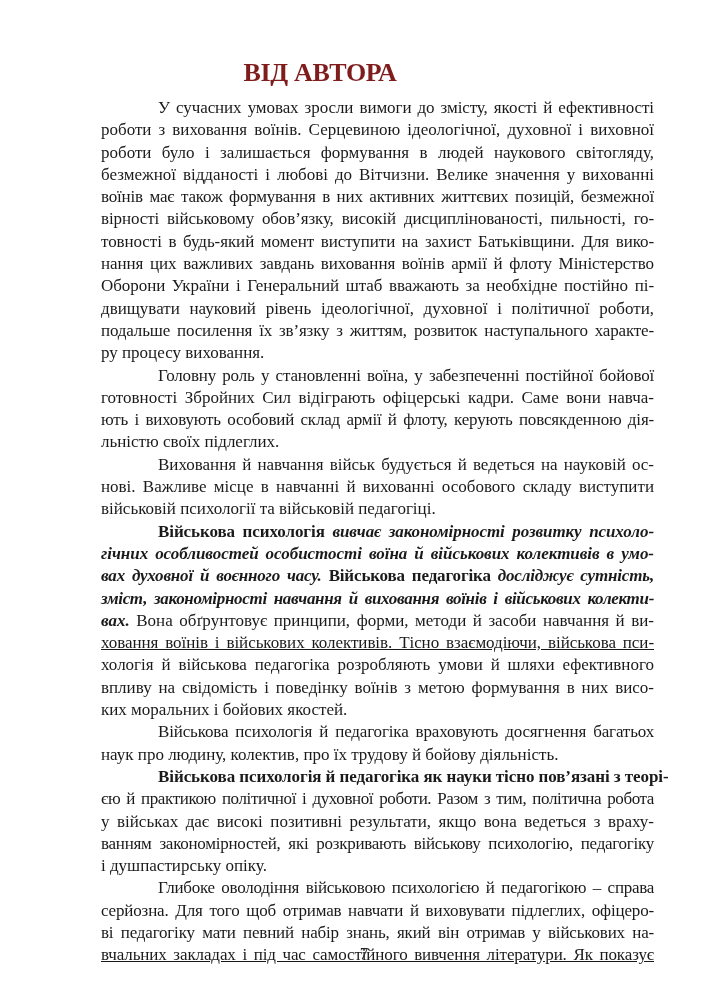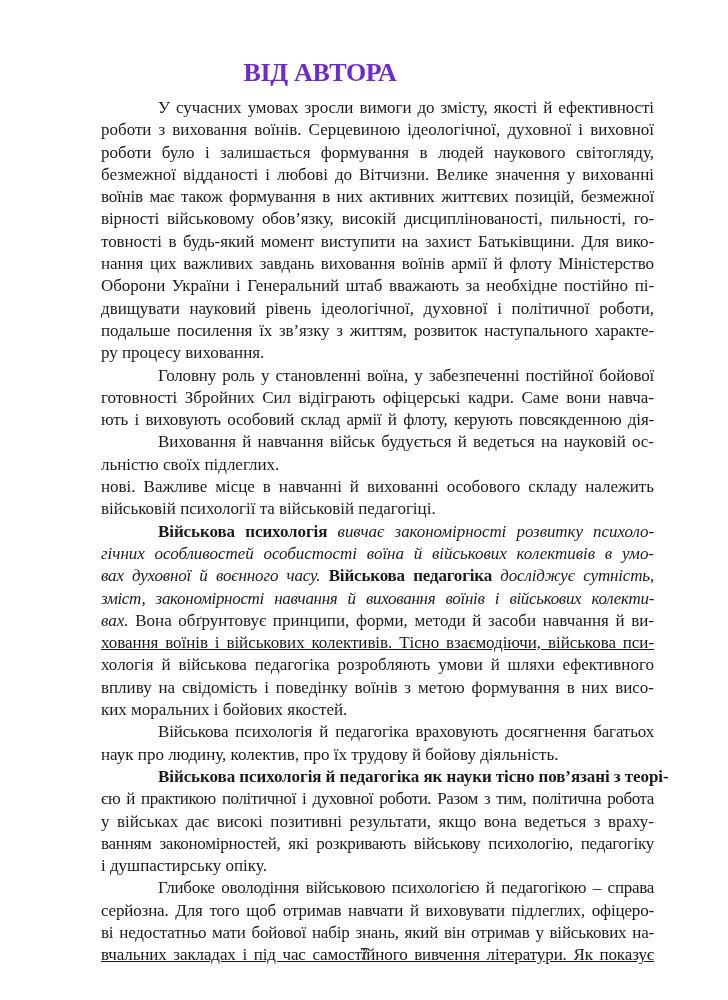--- a/index.html
+++ b/index.html
@@ -1,26 +1,26 @@
 <!DOCTYPE html>
 <html><head>
 <meta charset="utf-8">
 <style>
   html, body { margin: 0; padding: 0; background: #ffffff; }
   body { width: 728px; height: 1000px; position: relative; overflow: hidden;
          font-family: "Liberation Serif", "DejaVu Serif", serif; color: #1a1a1a; }
   .title { position: absolute; left: 0; width: 640px; top: 58px; text-align: center;
-           font-weight: bold; font-size: 26px; letter-spacing: -0.3px; color: #6d28d9; }
+           font-weight: bold; font-size: 26px; letter-spacing: -0.3px; color: #7f1d1d; }
   .text { position: absolute; left: 73px; width: 581px; top: 97px; }
   .line { height: 22.3px; line-height: 22.3px; font-size: 17px; white-space: nowrap;
           text-align: justify; text-align-last: justify; overflow: visible; margin-left: 28px; }
   .line.last { text-align-last: left; }
   .line.indent { padding-left: 57px; }
   .b { font-weight: bold; }
-  .bi { font-weight: normal; font-style: italic; }
+  .bi { font-weight: bold; font-style: italic; }
   .pageno { position: absolute; left: 0; width: 728px; top: 944px; text-align: center;
             font-size: 17px; color: #222; }
 </style>
 </head>
 <body>
 
 <div class="title">ВІД АВТОРА</div>
 <div class="text" id="body-text">
     <div class="line indent" style="letter-spacing: -0.084px;"><span>У сучасних умовах зросли вимоги до змісту, якості й ефективності</span></div>
     <div class="line"><span>роботи з виховання воїнів. Серцевиною ідеологічної, духовної і виховної</span></div>
@@ -30,38 +30,38 @@
     <div class="line" style="letter-spacing: -0.115px;"><span>вірності військовому обов’язку, високій дисциплінованості, пильності, го-</span></div>
     <div class="line" style="letter-spacing: -0.077px;"><span>товності в будь-який момент виступити на захист Батьківщини. Для вико-</span></div>
     <div class="line" style="letter-spacing: -0.057px;"><span>нання цих важливих завдань виховання воїнів армії й флоту Міністерство</span></div>
     <div class="line" style="letter-spacing: -0.058px;"><span>Оборони України і Генеральний штаб вважають за необхідне постійно пі-</span></div>
     <div class="line"><span>двищувати науковий рівень ідеологічної, духовної і політичної роботи,</span></div>
     <div class="line" style="letter-spacing: -0.161px;"><span>подальше посилення їх зв’язку з життям, розвиток наступального характе-</span></div>
     <div class="line last"><span>ру процесу виховання.</span></div>
     <div class="line indent" style="letter-spacing: -0.177px;"><span>Головну роль у становленні воїна, у забезпеченні постійної бойової</span></div>
     <div class="line"><span>готовності Збройних Сил відіграють офіцерські кадри. Саме вони навча-</span></div>
     <div class="line" style="letter-spacing: -0.18px;"><span>ють і виховують особовий склад армії й флоту, керують повсякденною дія-</span></div>
+    <div class="line last"><span>льністю своїх підлеглих.</span></div>
     <div class="line indent" style="letter-spacing: -0.005px;"><span>Виховання й навчання військ будується й ведеться на науковій ос-</span></div>
-    <div class="line last"><span>льністю своїх підлеглих.</span></div>
-    <div class="line"><span>нові. Важливе місце в навчанні й вихованні особового складу належить</span></div>
+    <div class="line"><span>нові. Важливе місце в навчанні й вихованні особового складу виступити</span></div>
     <div class="line last"><span>військовій психології та військовій педагогіці.</span></div>
     <div class="line indent" style="letter-spacing: -0.082px;"><span class="b">Військова психологія </span><span class="bi">вивчає закономірності розвитку психоло-</span></div>
     <div class="line" style="letter-spacing: -0.023px;"><span class="bi">гічних особливостей особистості воїна й військових колективів в умо-</span></div>
     <div class="line" style="letter-spacing: -0.162px;"><span class="bi">вах духовної й воєнного часу.</span><span class="b"> Військова педагогіка </span><span class="bi">досліджує сутність,</span></div>
     <div class="line" style="letter-spacing: -0.316px;"><span class="bi">зміст, закономірності навчання й виховання воїнів і військових колекти-</span></div>
     <div class="line"><span class="bi">вах.</span><span> Вона обґрунтовує принципи, форми, методи й засоби навчання й ви-</span></div>
     <div class="line" style="letter-spacing: -0.058px; text-decoration: underline;"><span>ховання воїнів і військових колективів. Тісно взаємодіючи, військова пси-</span></div>
     <div class="line"><span>хологія й військова педагогіка розробляють умови й шляхи ефективного</span></div>
     <div class="line"><span>впливу на свідомість і поведінку воїнів з метою формування в них висо-</span></div>
     <div class="line last"><span>ких моральних і бойових якостей.</span></div>
     <div class="line indent" style="letter-spacing: -0.156px;"><span>Військова психологія й педагогіка враховують досягнення багатьох</span></div>
     <div class="line last"><span>наук про людину, колектив, про їх трудову й бойову діяльність.</span></div>
     <div class="line indent" style="letter-spacing: -0.074px; font-weight: bold;"><span>Військова психологія й педагогіка як науки тісно пов’язані з теорі-</span></div>
     <div class="line" style="letter-spacing: -0.39px;"><span>єю й практикою політичної і духовної роботи. Разом з тим, політична робота</span></div>
     <div class="line"><span>у військах дає високі позитивні результати, якщо вона ведеться з враху-</span></div>
     <div class="line" style="letter-spacing: -0.265px;"><span>ванням закономірностей, які розкривають військову психологію, педагогіку</span></div>
     <div class="line last"><span>і душпастирську опіку.</span></div>
     <div class="line indent" style="letter-spacing: -0.277px;"><span>Глибоке оволодіння військовою психологією й педагогікою – справа</span></div>
     <div class="line" style="letter-spacing: -0.156px;"><span>серйозна. Для того щоб отримав навчати й виховувати підлеглих, офіцеро-</span></div>
-    <div class="line" style="letter-spacing: -0.178px;"><span>ві недостатньо мати бойової набір знань, який він отримав у військових на-</span></div>
+    <div class="line" style="letter-spacing: -0.178px;"><span>ві педагогіку мати певний набір знань, який він отримав у військових на-</span></div>
     <div class="line" style="letter-spacing: -0.106px; text-decoration: underline;"><span>вчальних закладах і під час самостійного вивчення літератури. Як показує</span></div>
   </div>
 <div class="pageno">7</div>
 
 </body></html>

